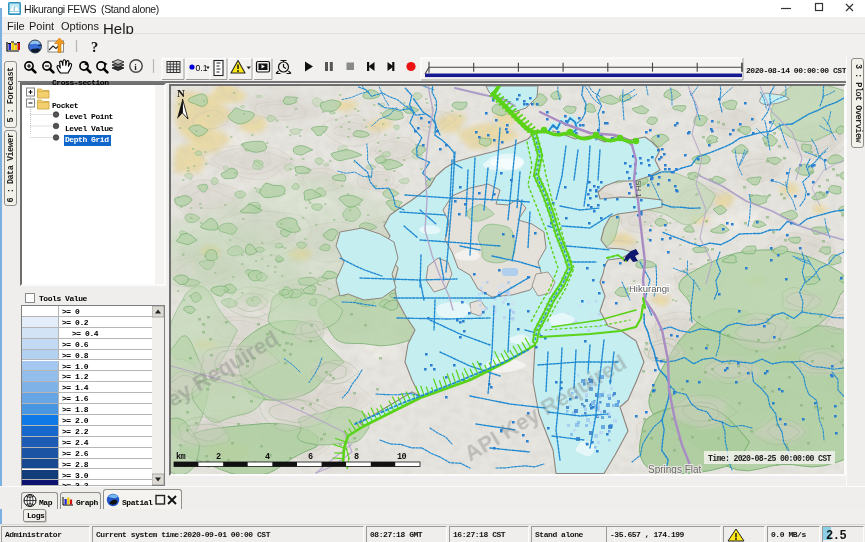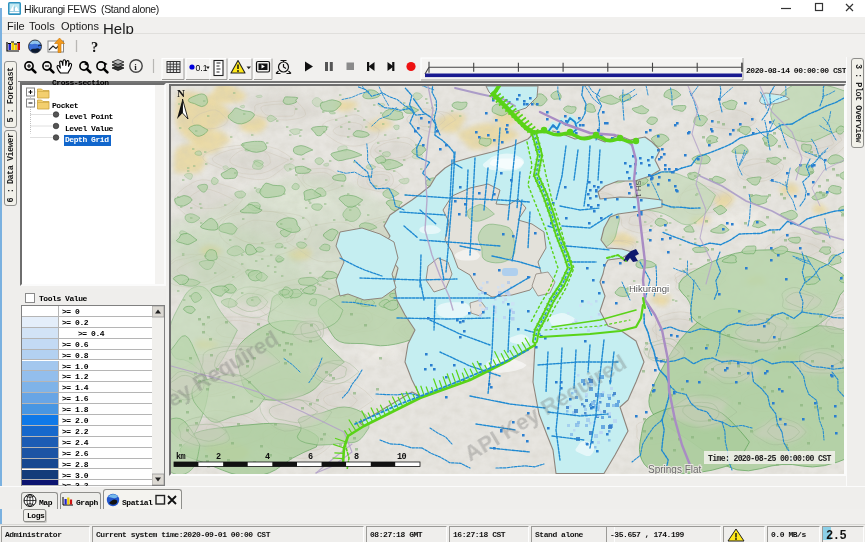--- a/index.html
+++ b/index.html
@@ -37,21 +37,21 @@
     <rect x="1.5" y="9.7" width="10" height="1.6" fill="#fff"></rect>
   </svg>
 <div class="abs" style="left:24px;top:3px;font-size:10.5px;letter-spacing:-0.4px;color:#222">Hikurangi FEWS&nbsp;&nbsp;(Stand alone)</div>
 <svg width="80" height="17" style="position:absolute;left:775px;top:0" viewBox="0 0 80 17">
     <path d="M6,8.5 h10" stroke="#333" stroke-width="1.2"></path>
     <rect x="40.5" y="3.5" width="7" height="7" fill="none" stroke="#333" stroke-width="1.2"></rect>
     <path d="M71,4 l7,7 M78,4 l-7,7" stroke="#333" stroke-width="1.2"></path>
   </svg>
 <div class="abs menubar"></div>
 <div class="abs" style="top:20px;left:7px;font-size:11px;color:#1a1a1a">File</div>
-<div class="abs" style="top:20px;left:29px;font-size:11px;color:#1a1a1a">Tools</div>
+<div class="abs" style="top:20px;left:29px;font-size:11px;color:#1a1a1a">Point</div>
 <div class="abs" style="top:20px;left:61px;font-size:11px;color:#1a1a1a">Options</div>
 <div class="abs" style="top:20px;left:103px;font-size:15px;color:#1a1a1a">Help</div>
 <div class="abs toolbar1"></div>
 <svg width="120" height="23" style="position:absolute;left:0;top:34px" viewBox="0 0 120 23">
     <g transform="translate(0,-34)">
       <g>
         <path d="M7,42 v9 h12" stroke="#000" stroke-width="1.2" fill="none"></path>
         <rect x="8.5" y="44" width="2.5" height="6" fill="#2222cc"></rect>
         <rect x="11.5" y="42.5" width="2.5" height="7.5" fill="#eecc00"></rect>
         <rect x="14.5" y="44.5" width="2.5" height="5.5" fill="#eecc00"></rect>
@@ -208,21 +208,21 @@
 <div class="trow" style="left:39px;top:293.5px">Tools Value</div>
 <div class="abs" style="left:21px;top:305px;width:144px;height:181px;border:1px solid #808080;background:#fff"></div>
 <div class="abs" style="left:22px;top:306.0px;width:36px;height:10.9px;background:#ffffff;border-bottom:1px solid #b5b5b5"></div>
 <div class="abs" style="left:58px;top:306.0px;width:94px;height:10.9px;border-bottom:1px solid #b5b5b5;border-left:1px solid #b5b5b5"></div>
 <div class="trow" style="left:62px;top:307.0px">&gt;= 0</div>
 <div class="abs" style="left:22px;top:316.9px;width:36px;height:10.9px;background:#e4eefa;border-bottom:1px solid #b5b5b5"></div>
 <div class="abs" style="left:58px;top:316.9px;width:94px;height:10.9px;border-bottom:1px solid #b5b5b5;border-left:1px solid #b5b5b5"></div>
 <div class="trow" style="left:62px;top:317.9px">&gt;= 0.2</div>
 <div class="abs" style="left:22px;top:327.8px;width:36px;height:10.9px;background:#d2e3f6;border-bottom:1px solid #b5b5b5"></div>
 <div class="abs" style="left:58px;top:327.8px;width:94px;height:10.9px;border-bottom:1px solid #b5b5b5;border-left:1px solid #b5b5b5"></div>
-<div class="trow" style="left:78px;top:328.8px">&gt;= 0.4</div>
+<div class="trow" style="left:72px;top:328.8px">&gt;= 0.4</div>
 <div class="abs" style="left:22px;top:338.7px;width:36px;height:10.9px;background:#c3daf4;border-bottom:1px solid #b5b5b5"></div>
 <div class="abs" style="left:58px;top:338.7px;width:94px;height:10.9px;border-bottom:1px solid #b5b5b5;border-left:1px solid #b5b5b5"></div>
 <div class="trow" style="left:62px;top:339.7px">&gt;= 0.6</div>
 <div class="abs" style="left:22px;top:349.6px;width:36px;height:10.9px;background:#b3d1f1;border-bottom:1px solid #b5b5b5"></div>
 <div class="abs" style="left:58px;top:349.6px;width:94px;height:10.9px;border-bottom:1px solid #b5b5b5;border-left:1px solid #b5b5b5"></div>
 <div class="trow" style="left:62px;top:350.6px">&gt;= 0.8</div>
 <div class="abs" style="left:22px;top:360.5px;width:36px;height:10.9px;background:#a3c7ee;border-bottom:1px solid #b5b5b5"></div>
 <div class="abs" style="left:58px;top:360.5px;width:94px;height:10.9px;border-bottom:1px solid #b5b5b5;border-left:1px solid #b5b5b5"></div>
 <div class="trow" style="left:62px;top:361.5px">&gt;= 1.0</div>
 <div class="abs" style="left:22px;top:371.4px;width:36px;height:10.9px;background:#93beec;border-bottom:1px solid #b5b5b5"></div>

